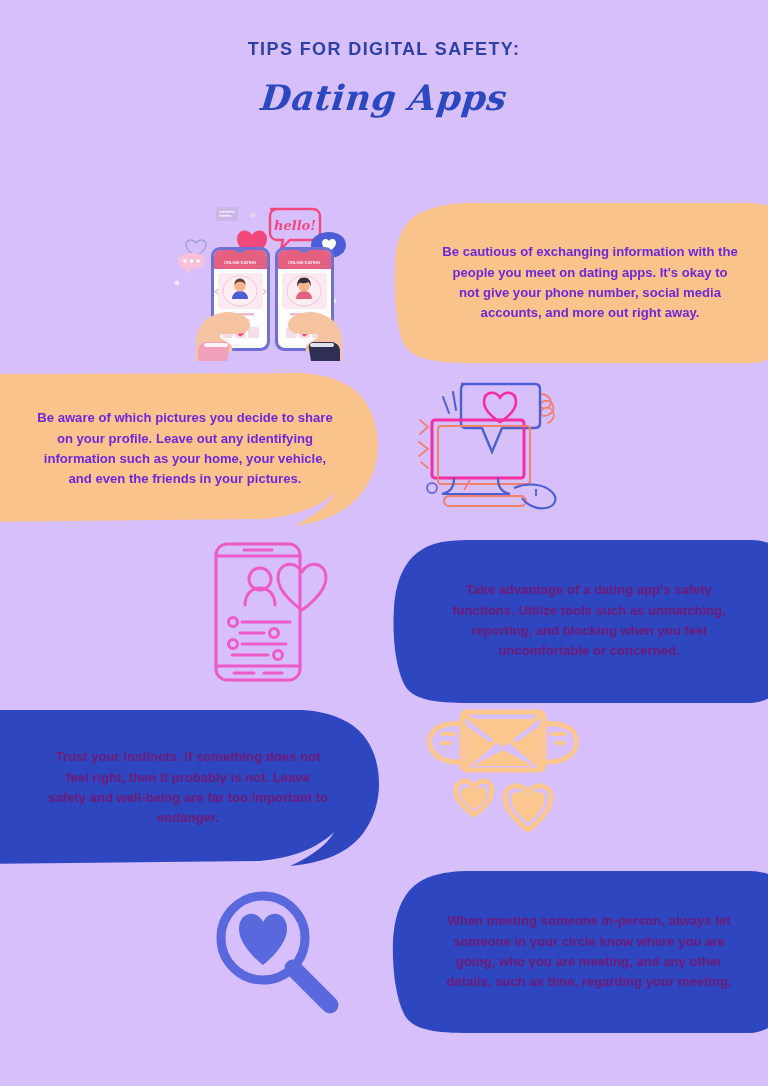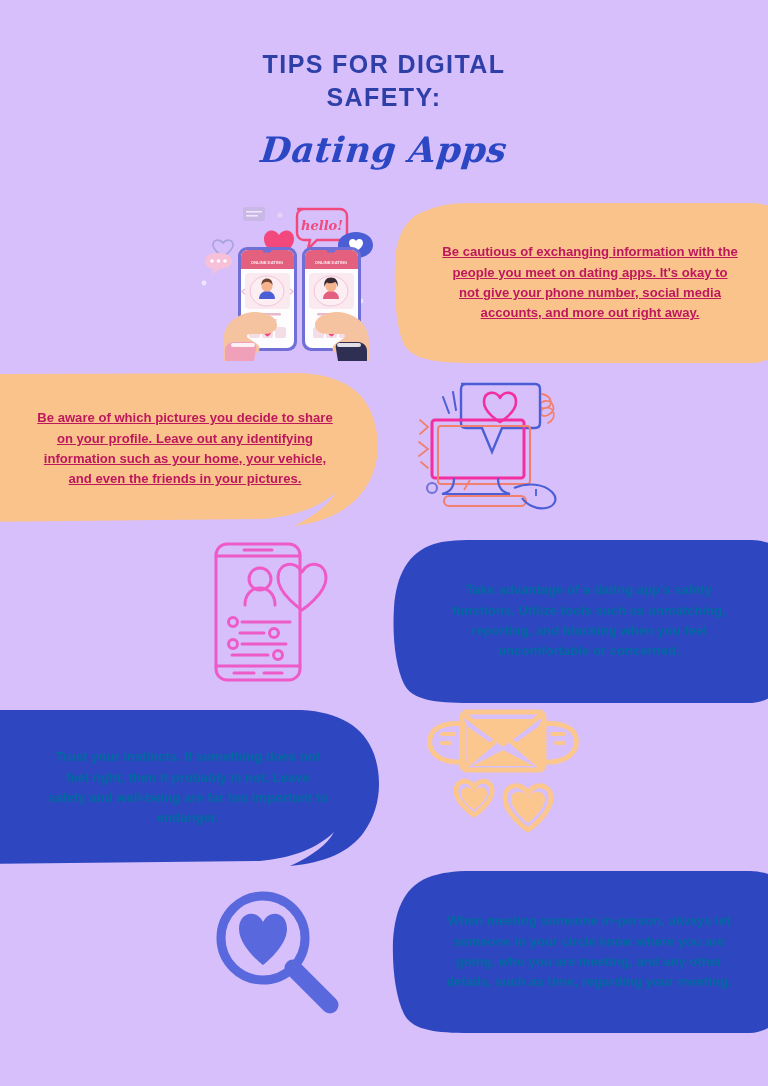--- a/index.html
+++ b/index.html
@@ -28,26 +28,26 @@
   .header {
     position: absolute;
     left: 0;
     top: 38px;
     width: 768px;
     text-align: center;
   }
 
   .title-line1 {
     color: #2e3fa8;
-    font-size: 25px;
+    font-size: 18px;
     font-weight: bold;
     letter-spacing: 1.4px;
     line-height: 1.3;
     max-width: 300px;
-    margin: 10px auto;
+    margin: 0 auto;
     text-transform: uppercase;
   }
 
   .title-script {
     color: #2b47c4;
     font-family: "DejaVu Serif", serif;
     font-size: 35px;
     font-style: italic;
     font-weight: bold;
     letter-spacing: 0.5px;
@@ -73,22 +73,22 @@
 
   .blob p {
     position: relative;
     z-index: 1;
     text-align: center;
     font-size: 13.1px;
     font-weight: bold;
     line-height: 1.55;
   }
 
-  .blob.orange p { color: #be185d; text-decoration: underline; }
-  .blob.blue p   { color: #0369a1; }
+  .blob.orange p { color: #6d28d9; }
+  .blob.blue p   { color: #701a75; }
 
   
   #blob-1 { left: 392px;  top: 202px; width: 396px; height: 162px; }
   #blob-1 p { width: 296px; }
 
   #blob-2 { left: -22px;  top: 370px; width: 404px; height: 158px; }
   #blob-2 p { width: 300px; margin-left: 10px; }
 
   #blob-3 { left: 390px;  top: 538px; width: 398px; height: 166px; }
   #blob-3 p { width: 298px; }
@@ -96,21 +96,21 @@
   #blob-4 { left: -20px;  top: 708px; width: 402px; height: 160px; }
   #blob-4 p { width: 284px; margin-left: 14px; }
 
   #blob-5 { left: 390px;  top: 870px; width: 398px; height: 164px; }
   #blob-5 p { width: 288px; text-align: center; }
 
   
   .illu { position: absolute; }
   .illu svg { display: block; overflow: visible; }
 
-  #illu-phones   { left: 201px; top: 203px;  width: 190px; height: 158px; }
+  #illu-phones   { left: 174px; top: 203px;  width: 190px; height: 158px; }
   #illu-monitor  { left: 418px; top: 372px;  width: 148px; height: 140px; }
   #illu-profile  { left: 212px; top: 542px;  width: 120px; height: 140px; }
   #illu-envelope { left: 424px; top: 702px;  width: 160px; height: 142px; }
   #illu-search   { left: 208px; top: 888px;  width: 136px; height: 124px; }
 </style>
 </head>
 <body>
 
 <div class="page">
 

